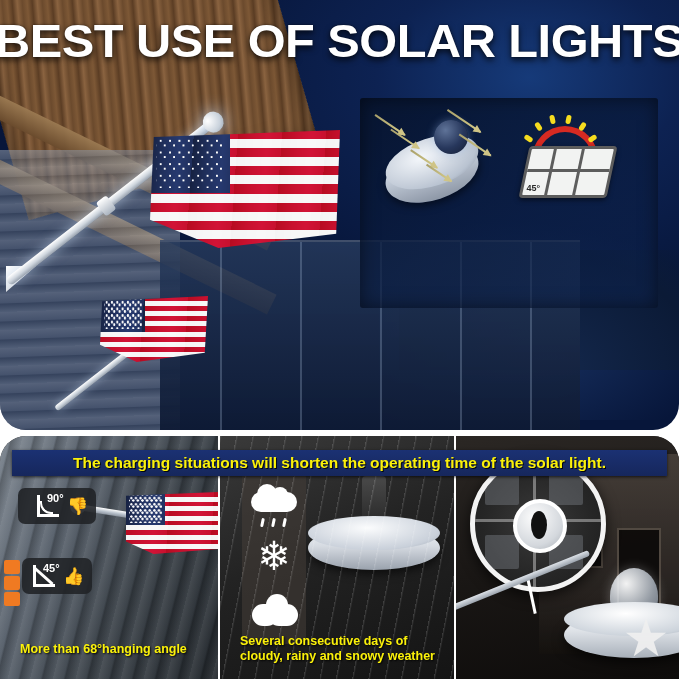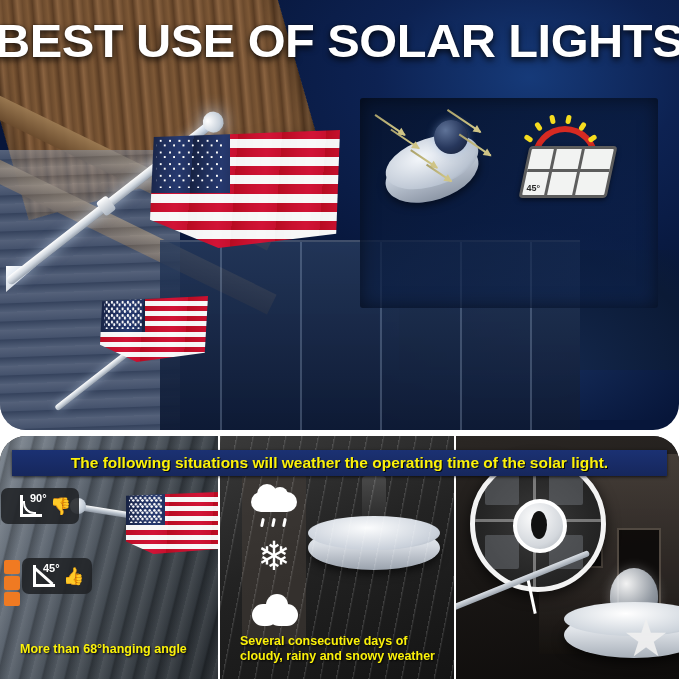--- a/index.html
+++ b/index.html
@@ -447,21 +447,21 @@
       <div class="p1-pole"></div>
       <div class="p1-ball"></div>
       <div class="flag p1-flag">
         <div class="stripes"></div>
         <div class="canton">
             <div class="stars"></div>
           </div>
         <div class="wave"></div>
       </div>
 
-      <div class="badge" style="left:1px;top:52px;padding-left:16px;">
+      <div class="badge" style="left:18px;top:52px;padding-left:16px;">
         <div class="angle-mark">
           <div class="vline"></div>
             <div class="hline"></div>
             <div class="arc"></div>
           <span class="deg-label">90°</span>
         </div>
         <span class="thumb down">👎</span>
       </div>
 
       <div class="badge" style="left:22px;top:122px;">
@@ -547,16 +547,16 @@
         <div class="p3-p-disc2"></div>
       </div>
       <div class="p3-rod"></div>
 
       <div class="p3-star">★</div>
     </div>
 
   </div>
 
   <div class="banner">
-    <span>The following situations will weather the operating time of the solar light.</span>
+    <span>The charging situations will shorten the operating time of the solar light.</span>
   </div>
 
 </div>
 
 </body></html>

